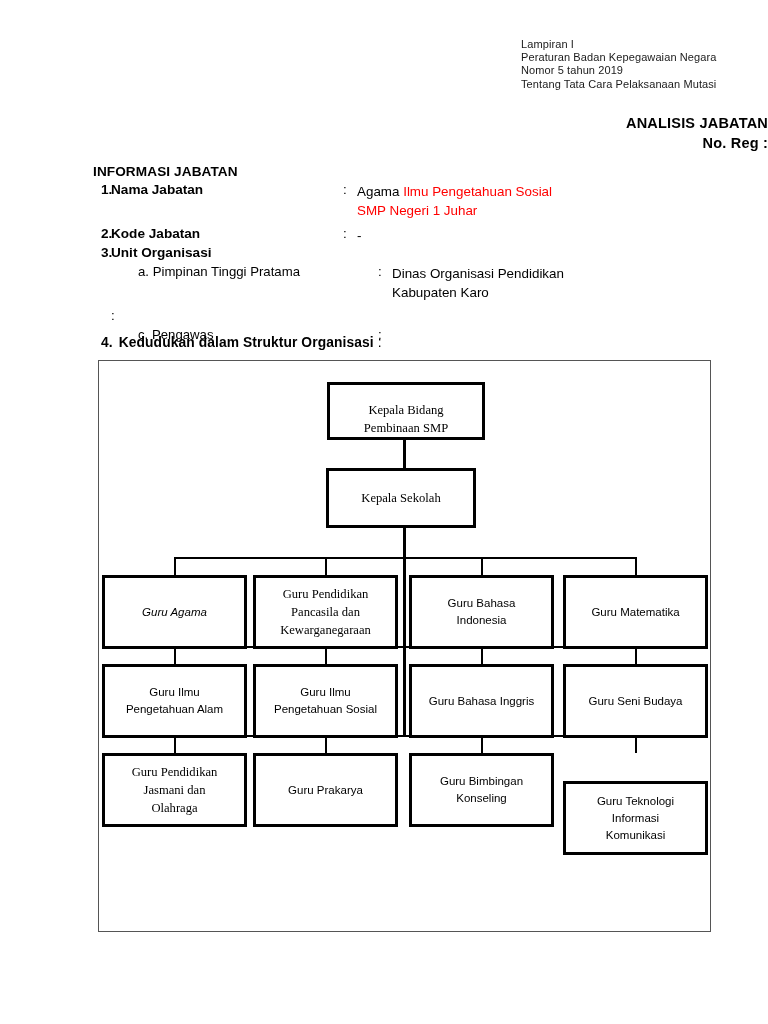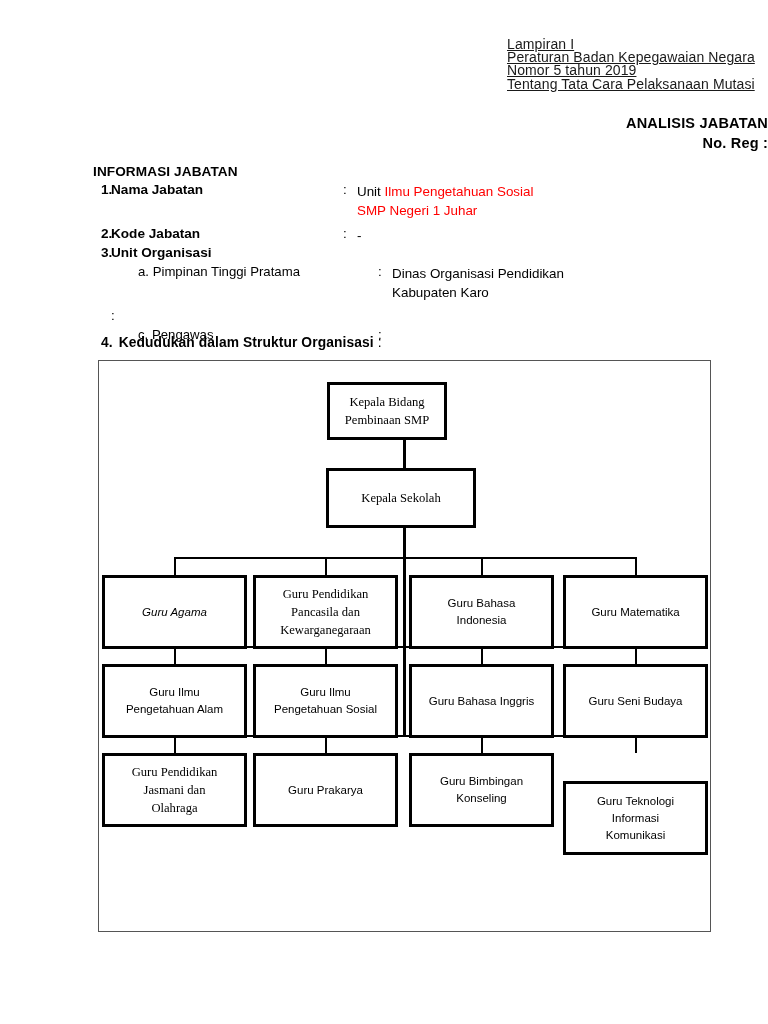--- a/index.html
+++ b/index.html
@@ -12,28 +12,27 @@
     height: 1024px;
     position: relative;
     font-family: "Liberation Sans", sans-serif;
     color: #000000;
     overflow: hidden;
   }
 
   
   #doc-reference {
     position: absolute;
-    left: 507px;
+    left: 521px;
     top: 38px;
     width: 230px;
-    font-size: 14px;
+    font-size: 11px;
     line-height: 13.2px;
     color: #1a1a1a;
     letter-spacing: 0.1px;
-    text-decoration: underline;
   }
   #doc-reference div { white-space: nowrap; }
 
   
   #doc-title-block {
     position: absolute;
     left: 0;
     top: 113px;
     width: 768px;
     text-align: right;
@@ -172,21 +171,21 @@
 </div>
 
 <div id="info-section">
   <div id="info-heading">INFORMASI JABATAN</div>
 
   <div class="info-row">
     <div class="info-num">1.</div>
     <div class="info-label">Nama Jabatan</div>
     <div class="info-colon">:</div>
     <div class="info-value">
-      <span>Unit </span><span class="v-red">Ilmu Pengetahuan Sosial</span><br>
+      <span>Agama </span><span class="v-red">Ilmu Pengetahuan Sosial</span><br>
       <span class="v-red">SMP Negeri 1 Juhar</span>
     </div>
   </div>
 
   <div class="info-spacer-sm"></div>
 
   <div class="info-row">
     <div class="info-num">2.</div>
     <div class="info-label">Kode Jabatan</div>
     <div class="info-colon">:</div>
@@ -226,21 +225,21 @@
   </div>
 </div>
 
 <div id="struktur-heading">
   <span class="hdr-num">4.</span><span>Kedudukan dalam Struktur Organisasi</span><span class="hdr-colon"> :</span>
 </div>
 
 <div id="org-chart">
   <div id="org-canvas">
 
-  <div class="node serif" style="left: 228px; top: 21px; width: 120px; height: 58px;">
+  <div class="node serif" style="left: 228px; top: 21px; width: 158px; height: 58px; align-items: flex-end;">
         <div class="node-text">Kepala Bidang<br>Pembinaan SMP</div>
       </div>
       <div class="node serif" style="left: 227px; top: 107px; width: 150px; height: 60px;">
         <div class="node-text">Kepala Sekolah</div>
       </div>
       <div class="conn" style="left: 304px; top: 79px; width: 3px; height: 28px;"></div>
       <div class="conn" style="left: 304px; top: 167px; width: 3px; height: 209px;"></div>
       <div class="conn" style="left: 74.5px; top: 196px; width: 463px; height: 2px;"></div>
       <div class="conn" style="left: 74.5px; top: 196px; width: 2px; height: 18px;"></div>
       <div class="node" style="left: 3px; top: 214px; width: 145px; height: 74px; font-style: italic;">

